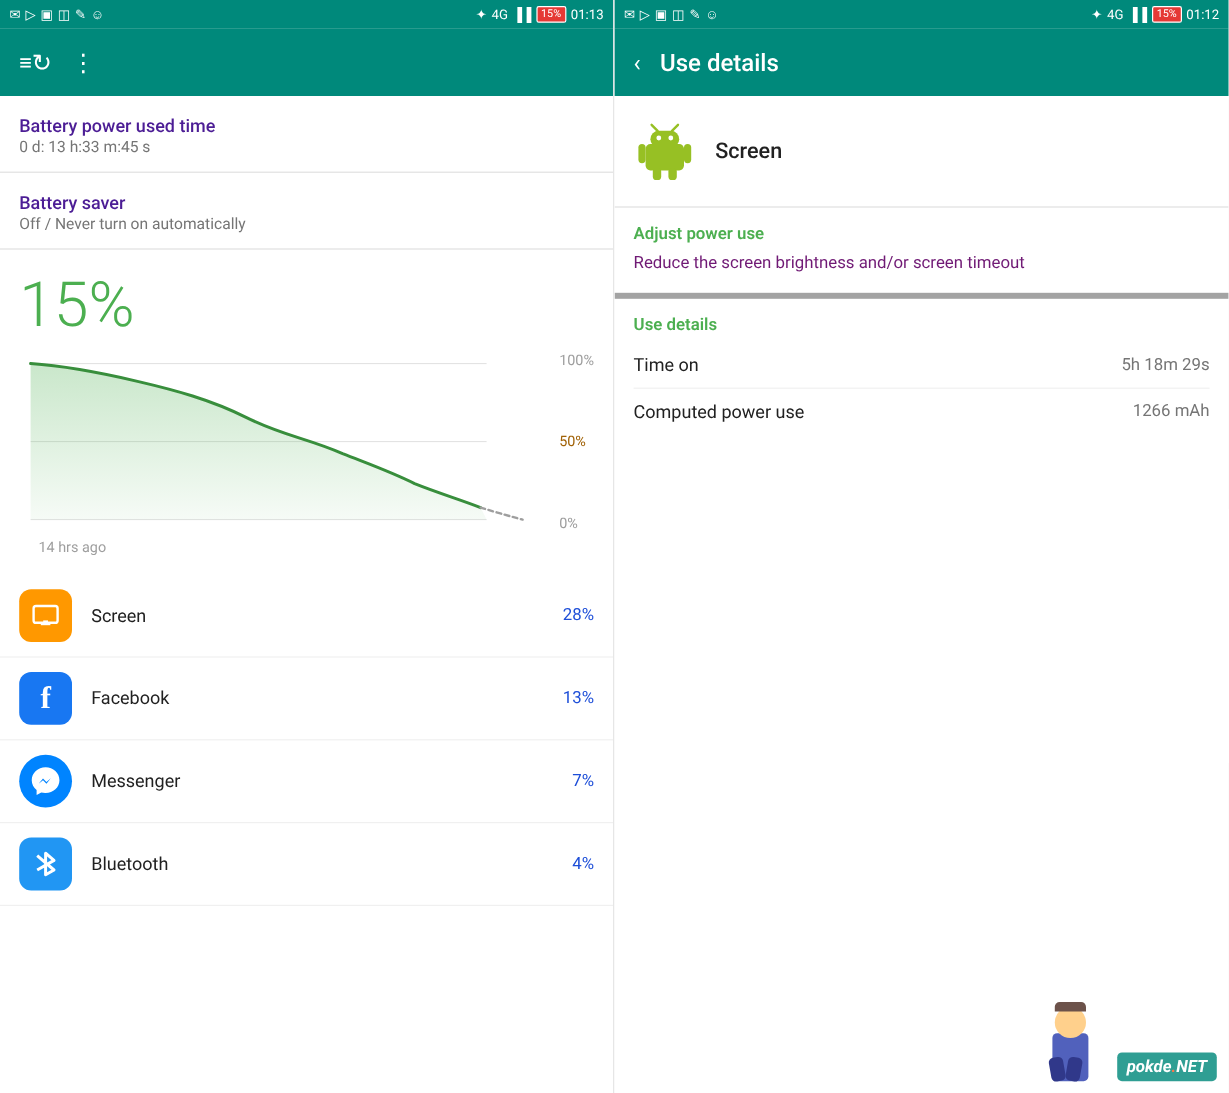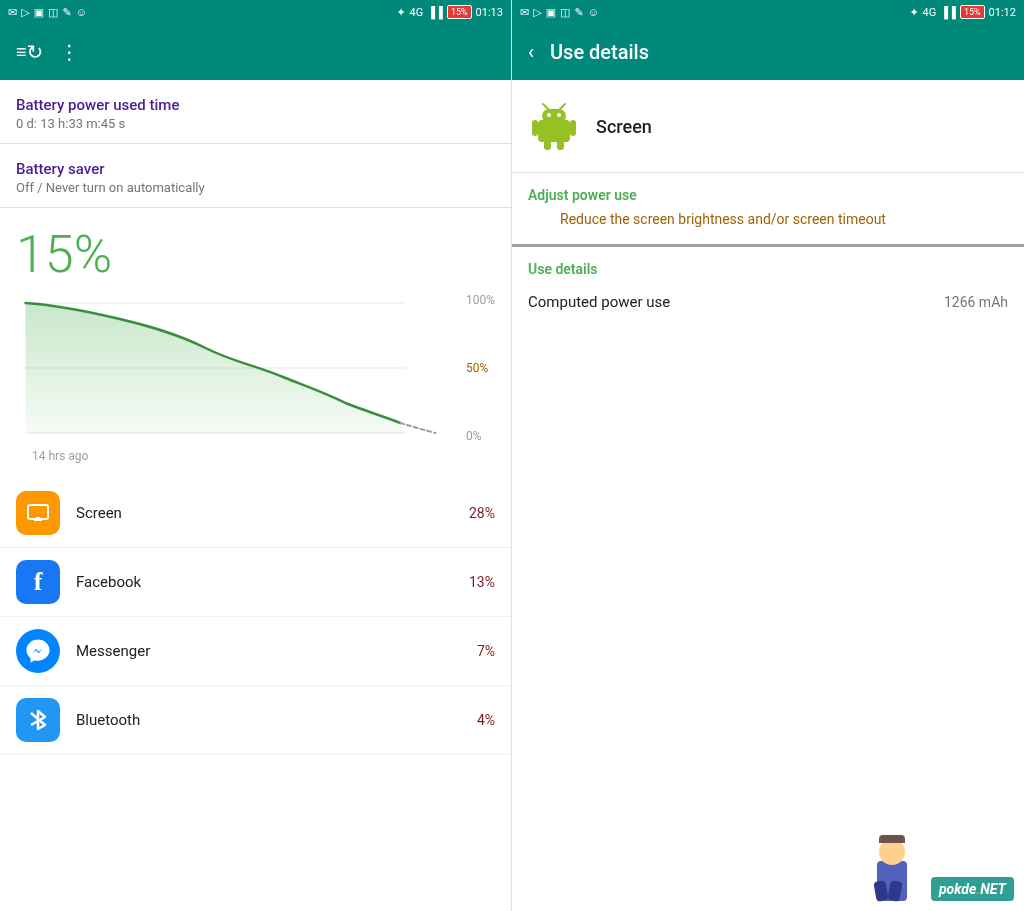--- a/index.html
+++ b/index.html
@@ -170,21 +170,21 @@
       font-size: 22px;
       flex-shrink: 0;
     }
     .app-name {
       flex: 1;
       font-size: 15px;
       color: #212121;
     }
     .app-percent {
       font-size: 14px;
-      color: #7f1d1d;
+      color: #1d4ed8;
     }
 
     
     .icon-screen { background: #FF9800; }
     
     .icon-facebook { background: #1877F2; }
     
     .icon-messenger { background: #0084FF; border-radius: 50%; }
     
     .icon-instagram { background: linear-gradient(45deg, #f09433, #e6683c, #dc2743, #cc2366, #bc1888); }
@@ -205,33 +205,32 @@
       flex-shrink: 0;
     }
     .use-details-app-name {
       font-size: 18px;
       font-weight: 500;
       color: #212121;
     }
 
     .details-section {
       padding: 14px 16px;
-      border-bottom: 3px solid #a3a3a3;
+      border-bottom: 5px solid #a3a3a3;
     }
     .details-section-title {
       font-size: 14px;
       font-weight: 600;
       color: #4CAF50;
       margin-bottom: 6px;
     }
     .details-section-text {
       font-size: 14px;
-      color: #a16207;
+      color: #701a75;
       line-height: 1.5;
-      margin-left: 32px;
     }
 
     .details-row {
       display: flex;
       justify-content: space-between;
       align-items: center;
       padding: 10px 0;
       border-bottom: 1px solid #f0f0f0;
     }
     .details-row:last-child {
@@ -439,20 +438,24 @@
       <div class="details-section-title">Adjust power use</div>
       <div class="details-section-text">Reduce the screen brightness and/or screen timeout</div>
     </div>
 
     <div style="padding: 14px 16px 0 16px;">
       <div class="details-section-title">Use details</div>
     </div>
 
     <div class="details-data-section">
       <div class="details-row">
+        <span class="details-row-label">Time on</span>
+        <span class="details-row-value">5h 18m 29s</span>
+      </div>
+      <div class="details-row">
         <span class="details-row-label">Computed power use</span>
         <span class="details-row-value">1266 mAh</span>
       </div>
     </div>
 
   </div>
 
   <div class="watermark" style="position:absolute; bottom:10px; right:10px;">
     <div style="display:flex; align-items:flex-end; gap:4px;">
 

